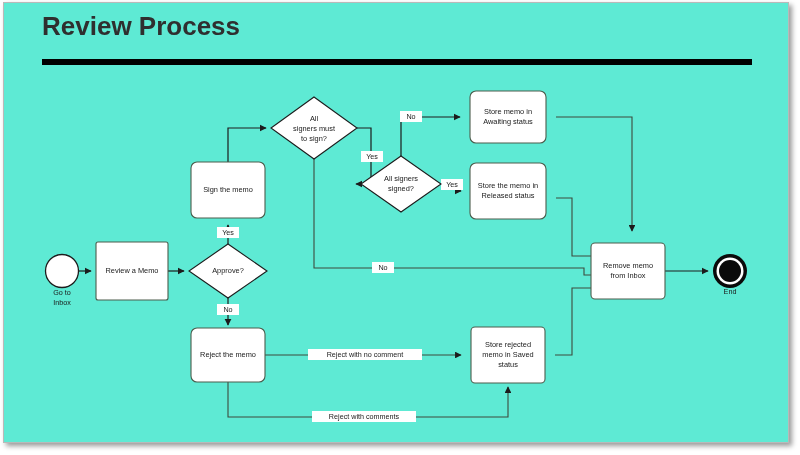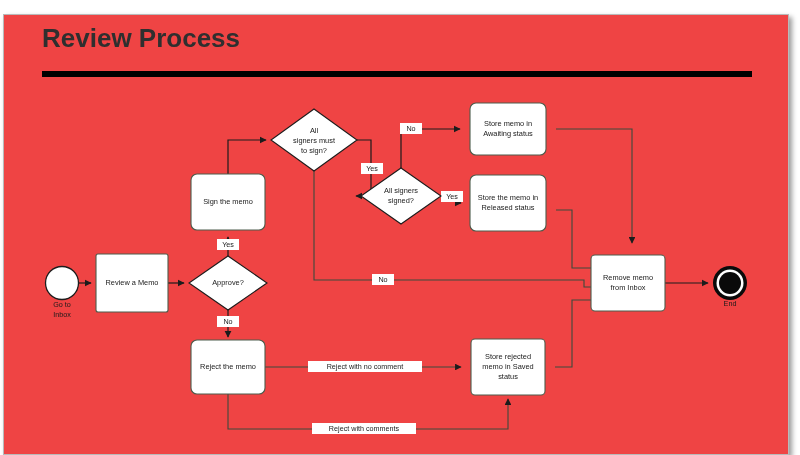--- a/index.html
+++ b/index.html
@@ -9,24 +9,24 @@
   }
   body {
     width: 800px;
     height: 455px;
     font-family: "Liberation Sans", sans-serif;
     overflow: hidden;
   }
   #slide-frame {
     position: absolute;
     left: 3px;
-    top: 14px;
+    top: 2px;
     width: 786px;
     height: 441px;
-    background: #ef4444;
+    background: #5eead4;
     border: 1px solid #b9b9b9;
     box-shadow: 3px 3px 5px rgba(0,0,0,0.40);
     box-sizing: border-box;
   }
   #page-title {
     position: absolute;
     left: 38px;
     top: 8px;
     font-size: 26px;
     font-weight: bold;

